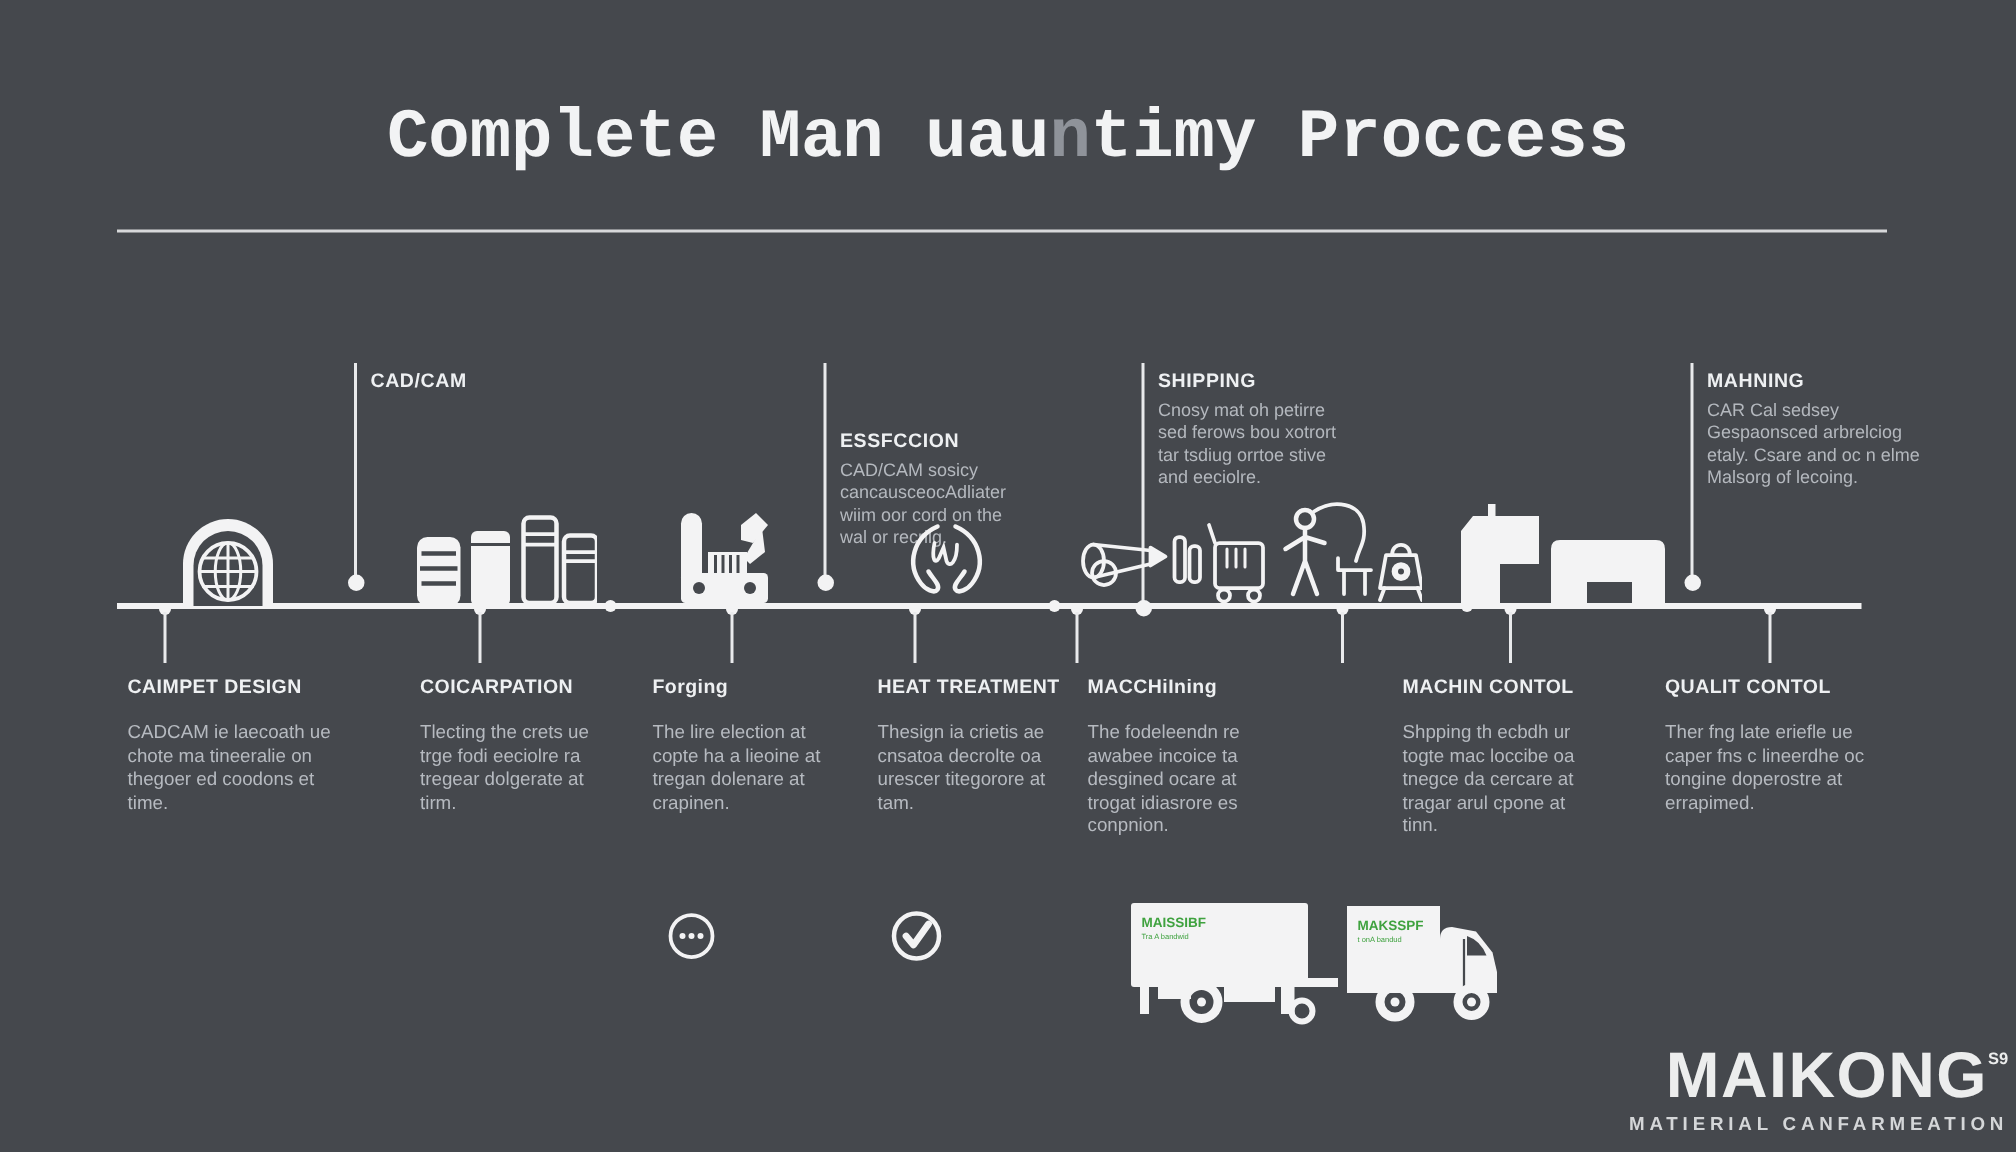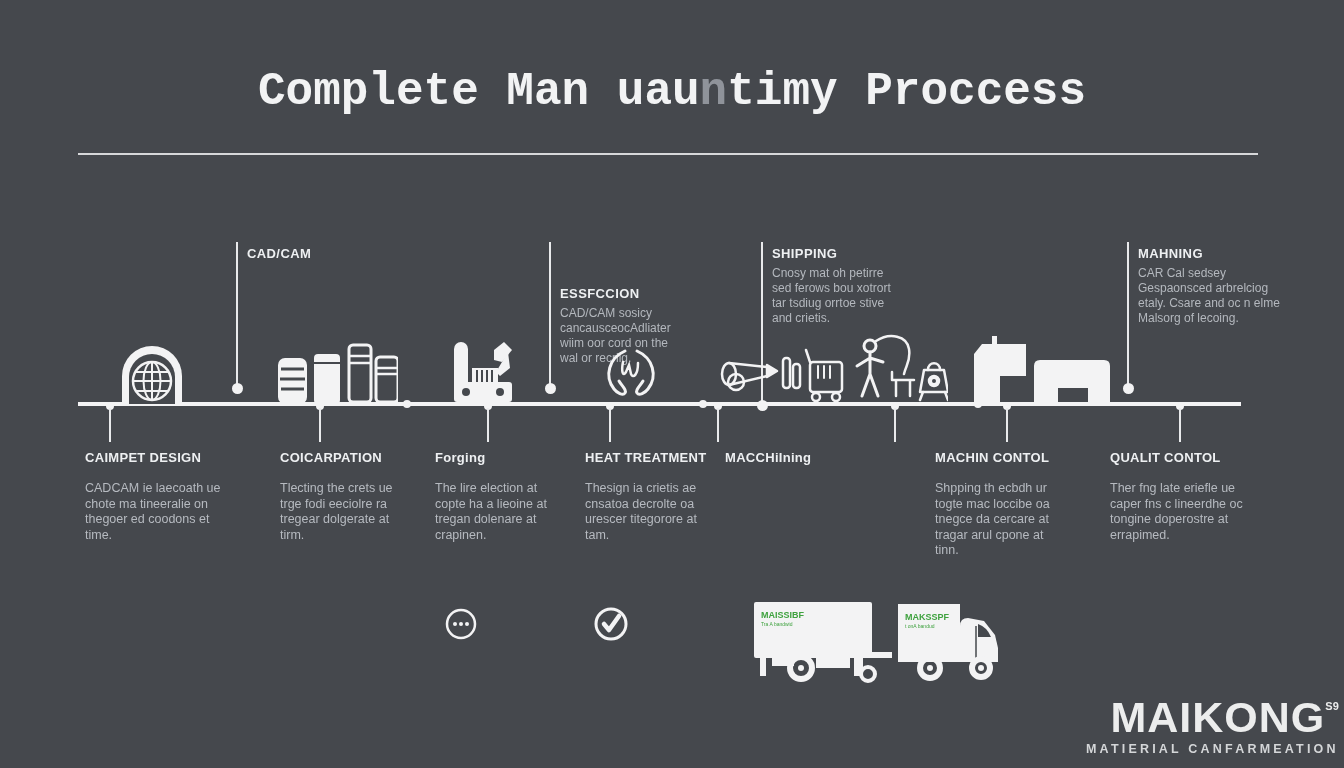--- a/index.html
+++ b/index.html
@@ -68,21 +68,21 @@
     <div class="tdesc">CAD/CAM sosicy
 cancausceocAdliater
 wiim oor cord on the
 wal or recrilg.</div>
   </div>
   <div class="tstage" style="left:772px;width:185px;">
     <div class="tname">SHIPPING</div>
     <div class="tdesc">Cnosy mat oh petirre
 sed ferows bou xotrort
 tar tsdiug orrtoe stive
-and crietis.</div>
+and eeciolre.</div>
   </div>
   <div class="tstage" style="left:1138px;width:195px;">
     <div class="tname">MAHNING</div>
     <div class="tdesc">CAR Cal sedsey
 Gespaonsced arbrelciog
 etaly. Csare and oc n elme
 Malsorg of lecoing.</div>
   </div>
 
   <div class="timeline"></div>
@@ -219,20 +219,25 @@
   </div>
   <div class="bstage" style="left:585px;width:145px;">
     <div class="bname">HEAT TREATMENT</div>
     <div class="bdesc">Thesign ia crietis ae
 cnsatoa decrolte oa
 urescer titegorore at
 tam.</div>
   </div>
   <div class="bstage" style="left:725px;width:140px;">
     <div class="bname">MACCHiIning</div>
+    <div class="bdesc">The fodeleendn re
+awabee incoice ta
+desgined ocare at
+trogat idiasrore es
+conpnion.</div>
   </div>
   <div class="bstage" style="left:935px;width:155px;">
     <div class="bname">MACHIN CONTOL</div>
     <div class="bdesc">Shpping th ecbdh ur
 togte mac loccibe oa
 tnegce da cercare at
 tragar arul cpone at
 tinn.</div>
   </div>
   <div class="bstage" style="left:1110px;width:165px;">

